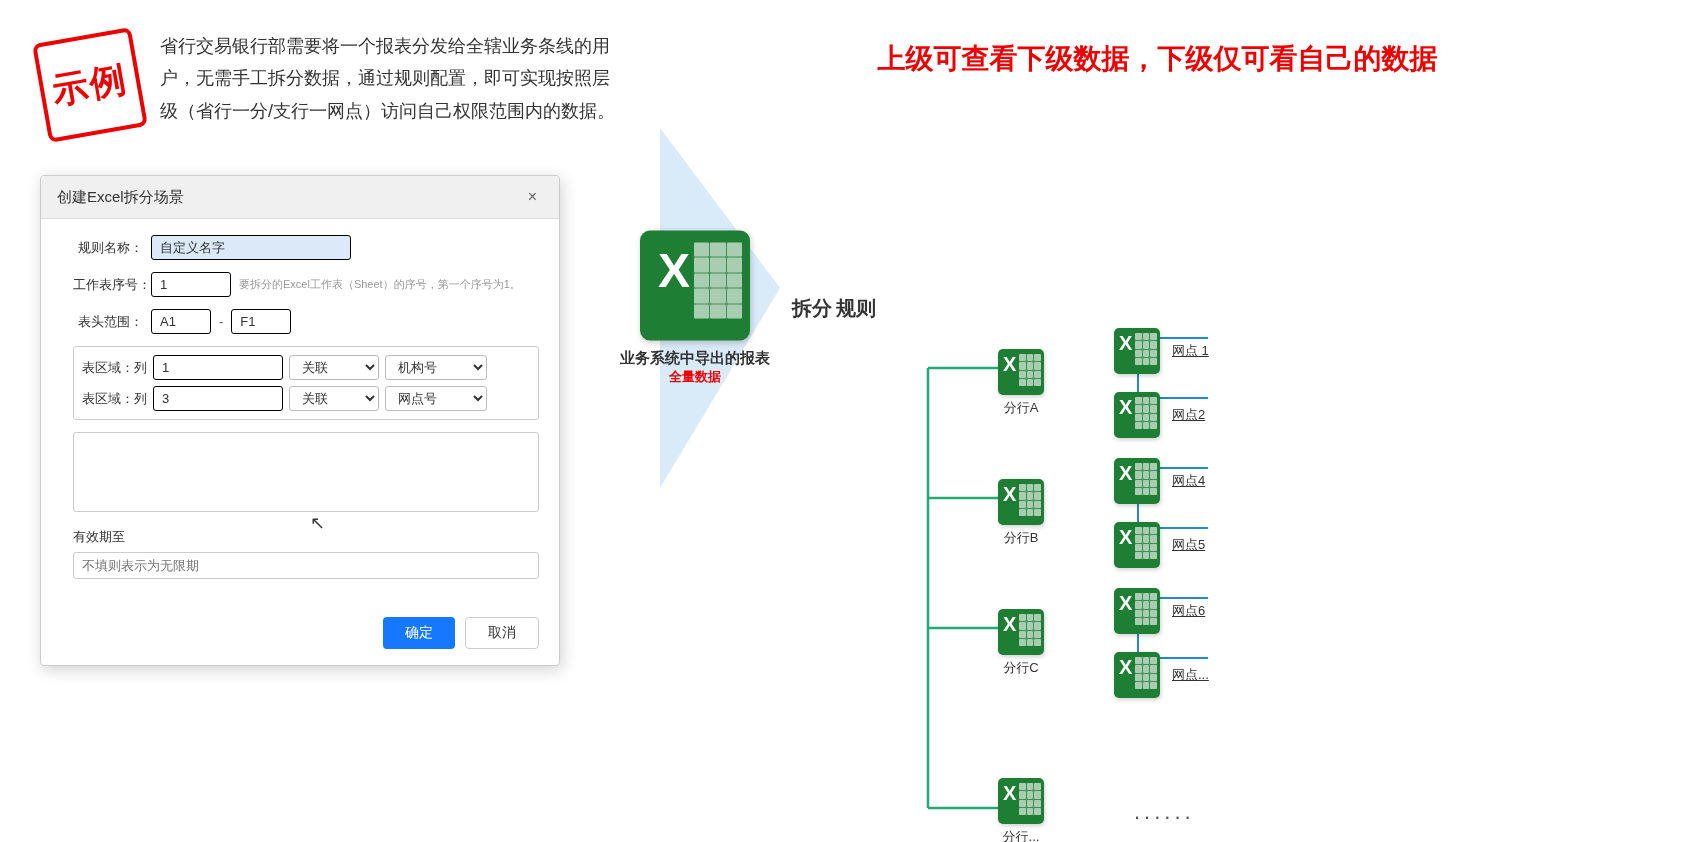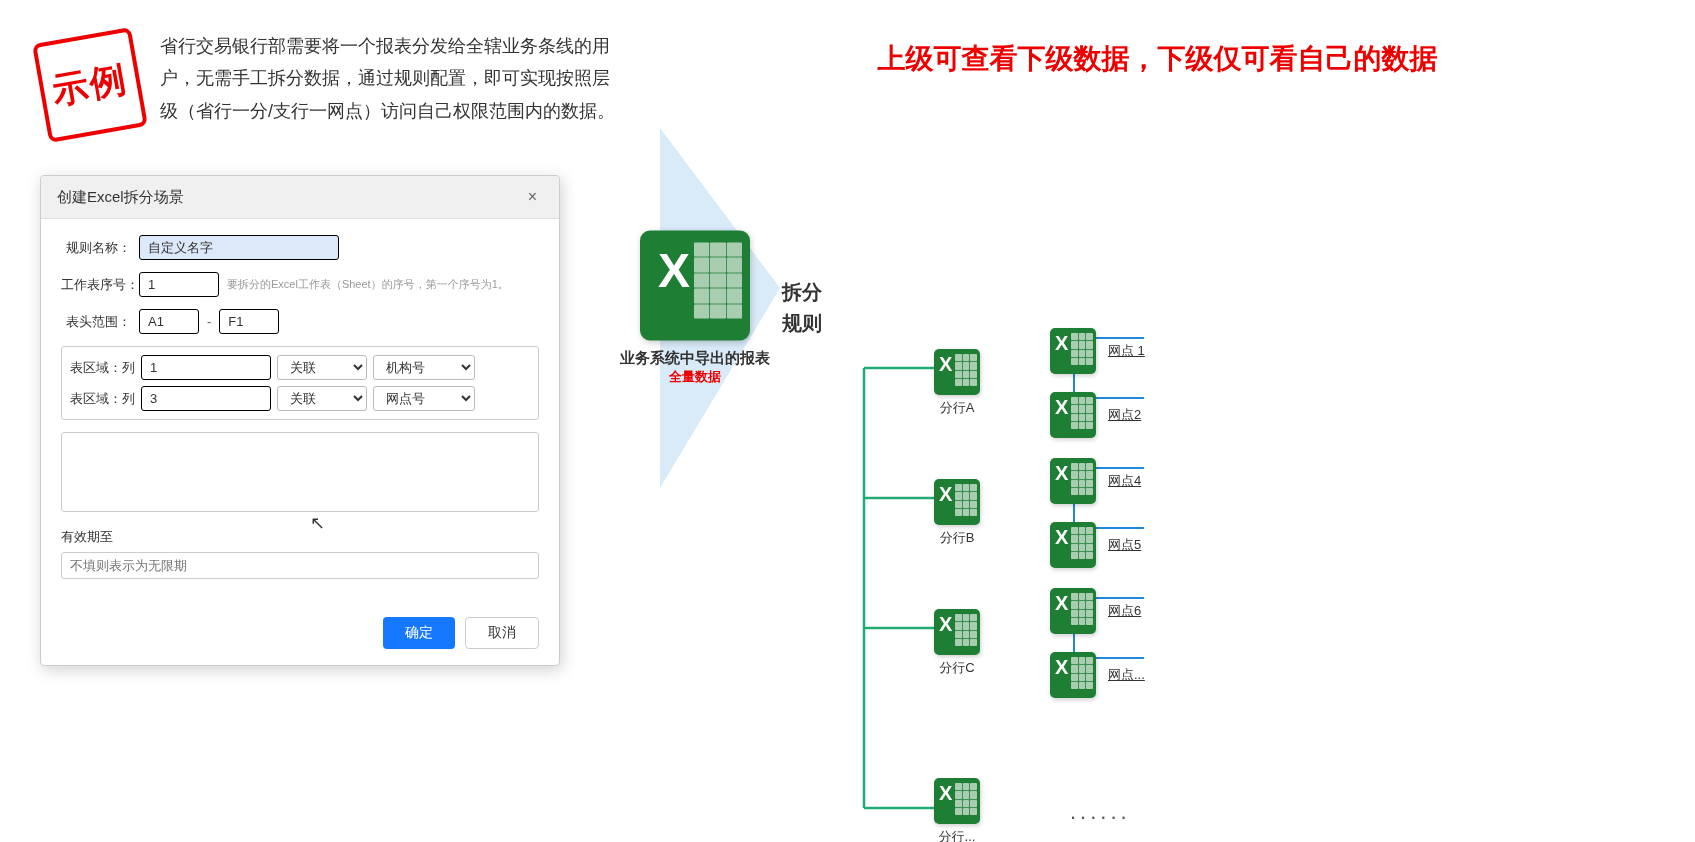--- a/index.html
+++ b/index.html
@@ -93,20 +93,21 @@
       font-size: 16px;
       color: #666;
       cursor: pointer;
       background: none;
       border: none;
       padding: 2px 6px;
     }
 
     .dialog-body {
       padding: 16px 20px;
+      margin-left: 12px;
     }
 
     .form-row {
       display: flex;
       align-items: center;
       margin-bottom: 12px;
       gap: 8px;
     }
 
     .form-label {
@@ -368,24 +369,24 @@
     }
 
     .node-row {
       display: flex;
       align-items: center;
       gap: 6px;
     }
 
     .mid-label-col {
       display: flex;
-      flex-direction: column;
+      flex-direction: row;
       align-items: center;
       gap: 4px;
-      margin: 0 2px;
+      margin: 0 12px;
     }
 
     .full-diagram {
       display: flex;
       align-items: center;
       width: 100%;
       position: relative;
       margin-top: 20px;
     }
 

